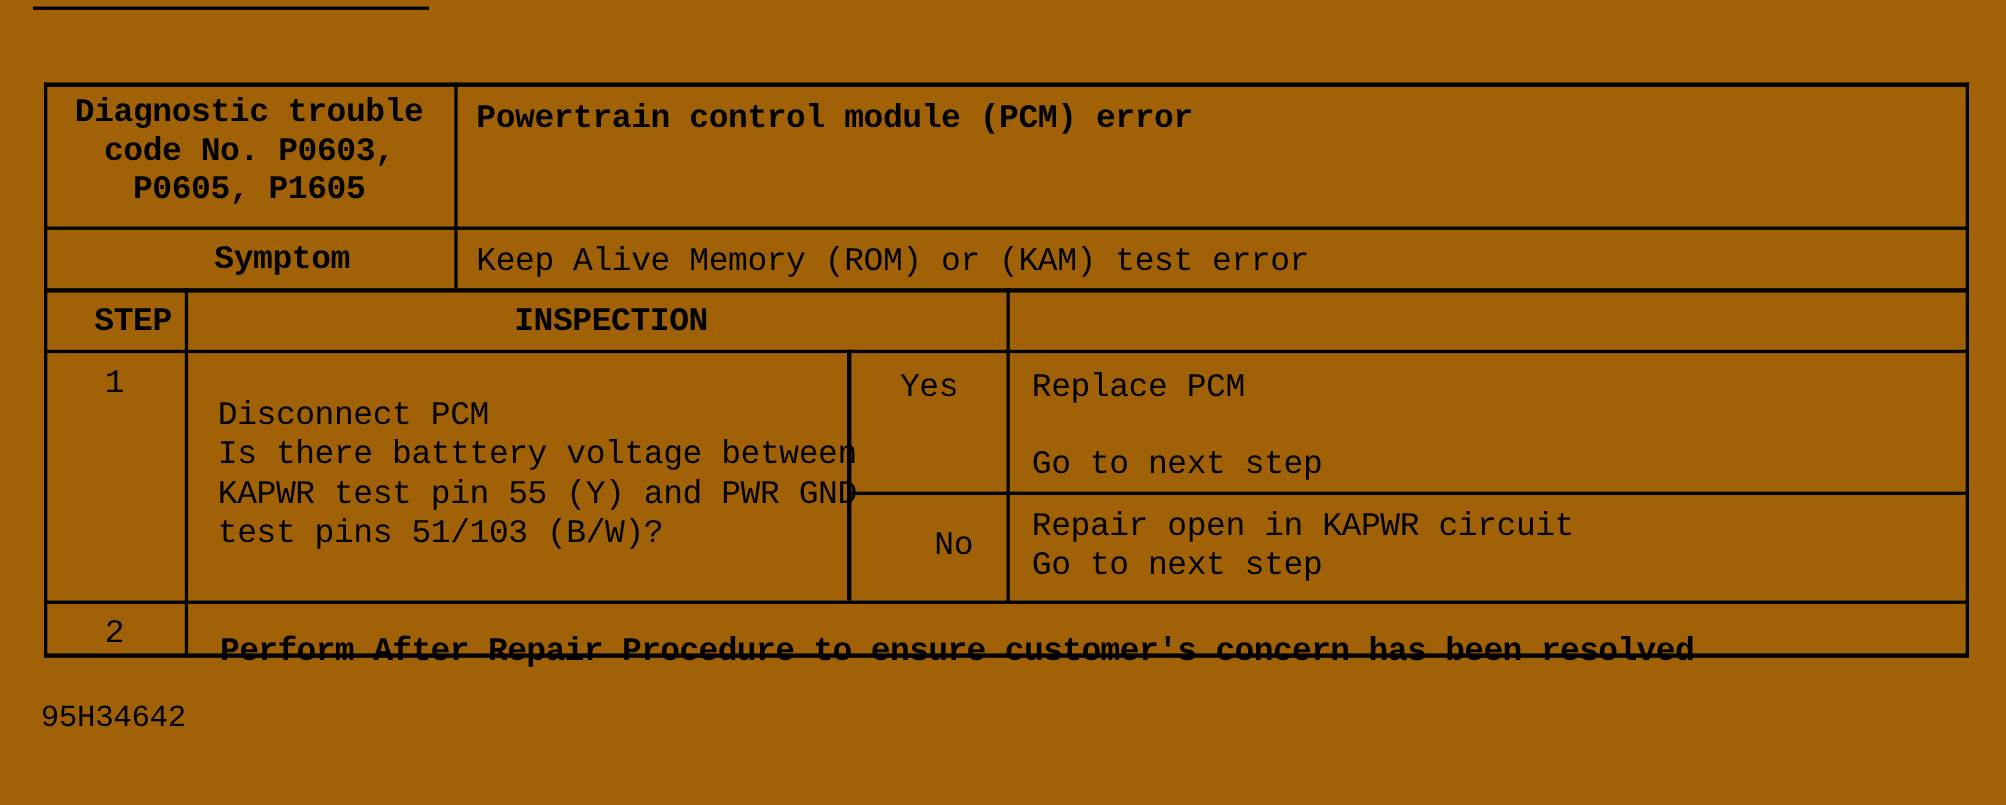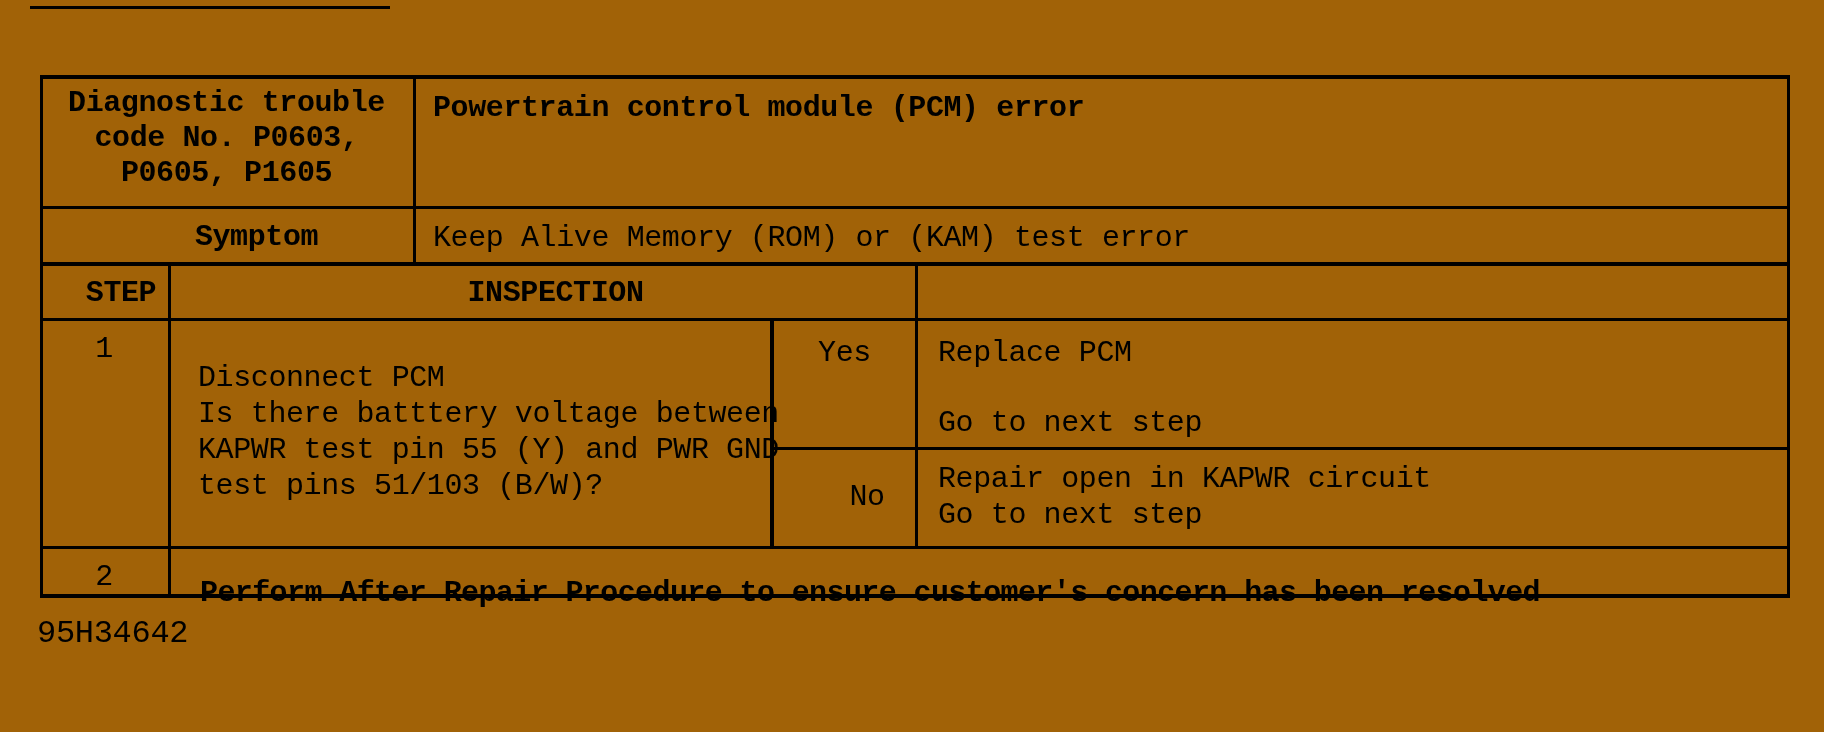--- a/index.html
+++ b/index.html
@@ -35,22 +35,22 @@
   .bold { font-weight: 700; }
   .ctr  { text-align: center; }
 
   
   .line-h { position: absolute; background: #000; }
   .line-v { position: absolute; background: #000; }
 
   #figure-code {
     position: absolute;
     left: 37px;
-    top: 615px;
-    font-size: 32px;
+    top: 638px;
+    font-size: 28px;
     letter-spacing: -0.3px;
     font-weight: 400;
   }
   #artifact-line {
     position: absolute;
     left: 30px;
     top: 6px;
     width: 360px;
     height: 3px;
     background: #000;

